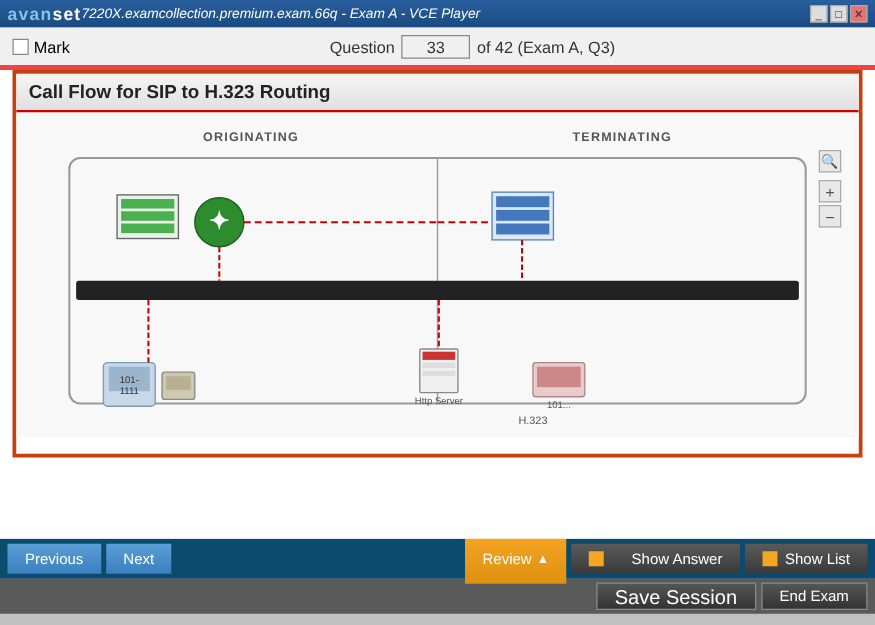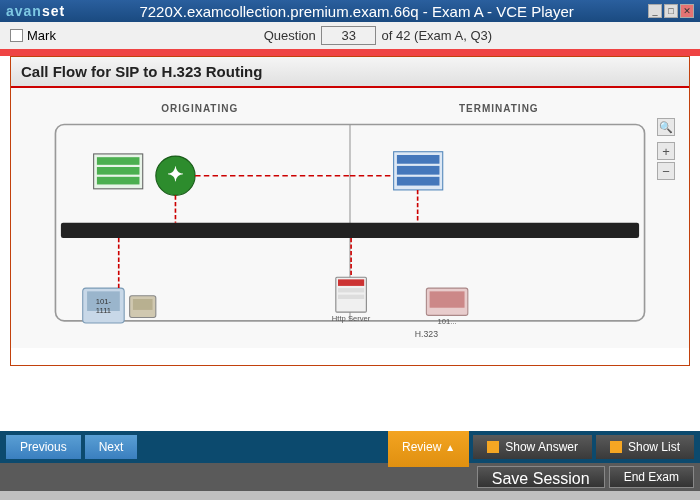--- a/index.html
+++ b/index.html
@@ -10,37 +10,37 @@
       background: linear-gradient(to bottom, #2a5f9e, #1a4a80);
       color: white;
       height: 22px;
       display: flex;
       align-items: center;
       justify-content: space-between;
       padding: 0 6px;
       font-size: 11px;
     }
     .title-bar-left { display: flex; align-items: center; gap: 4px; }
-    .title-bar-title { flex: 1; text-align: center; font-size: 15px; }
+    .title-bar-title { flex: 1; text-align: left; font-size: 11px; font-style: italic; }
     .title-bar-controls { display: flex; gap: 2px; }
     .tb-btn {
       width: 14px; height: 14px; border: 1px solid #aaa;
       background: #ddd; display: flex; align-items: center; justify-content: center;
       font-size: 9px; cursor: pointer; color: #333;
     }
     .tb-btn.close { background: #e57373; }
 
     
     .logo { color: #7ec8e3; font-weight: bold; font-size: 14px; letter-spacing: 1px; }
     .logo span { color: white; }
 
     
     .header-bar {
       background: #f0f0f0;
-      border-bottom: 7px solid #ef4444;
+      border-bottom: 4px solid #ef4444;
       height: 34px;
       display: flex;
       align-items: center;
       padding: 0 10px;
       gap: 10px;
     }
     .mark-checkbox { display: flex; align-items: center; gap: 4px; cursor: pointer; }
     .mark-box { width: 13px; height: 13px; border: 1px solid #888; background: white; }
     .question-info { flex: 1; text-align: center; font-size: 13px; color: #333; }
     .question-num-box {
@@ -62,21 +62,21 @@
     .refer-text {
       padding: 5px 10px;
       font-size: 12px;
       color: #333;
       font-style: italic;
     }
 
     
     .exhibit-area {
       margin: 0 10px;
-      border: 1px solid #c2410c;
+      border: 3px solid #c2410c;
       background: white;
       height: 310px;
       overflow: hidden;
       position: relative;
     }
 
     .exhibit-title-bar {
       background: linear-gradient(to bottom, #f5f5f5, #e0e0e0);
       border-bottom: 2px solid #c00;
       padding: 6px 10px;
@@ -175,21 +175,21 @@
     }
     .review-arrow { font-size: 10px; }
     .answer-btn {
       background: linear-gradient(to bottom, #5a5a5a, #3a3a3a);
       color: white;
       border: none;
       padding: 4px 14px;
       font-size: 12px;
       cursor: pointer;
       height: 24px;
-      display: flex; align-items: center; gap: 6px;
+      display: flex; align-items: center; gap: 22px;
     }
     .list-btn {
       background: linear-gradient(to bottom, #5a5a5a, #3a3a3a);
       color: white;
       border: none;
       padding: 4px 14px;
       font-size: 12px;
       cursor: pointer;
       height: 24px;
       display: flex; align-items: center; gap: 6px;

